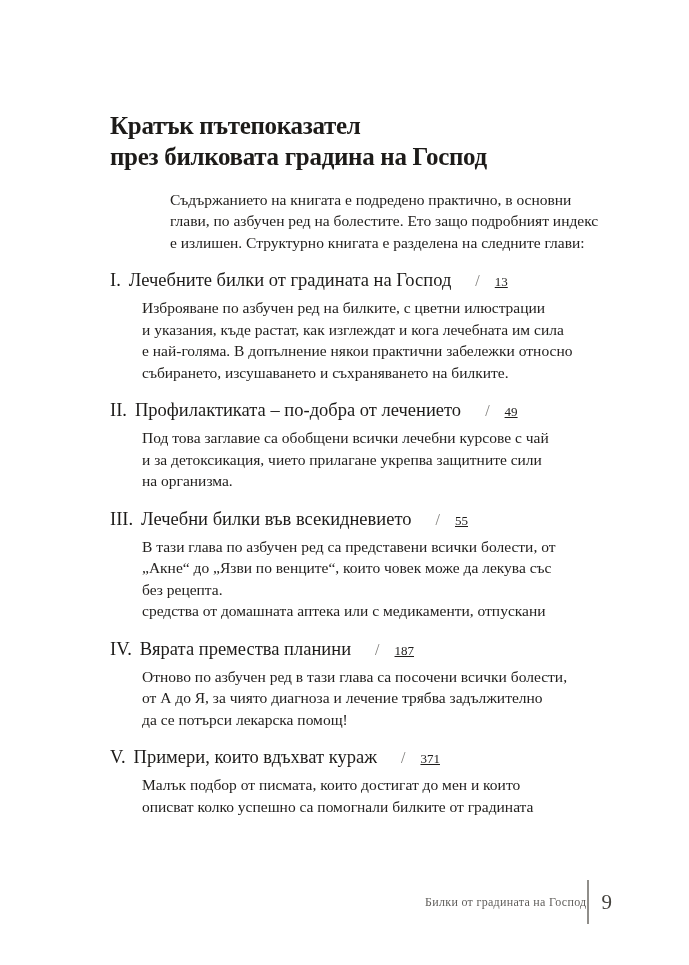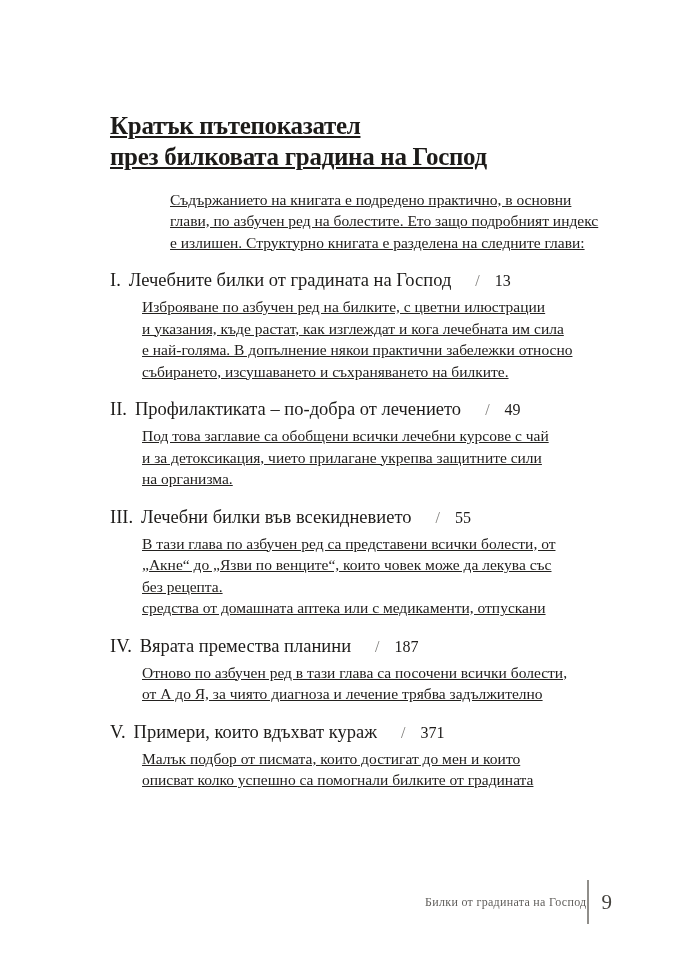--- a/index.html
+++ b/index.html
@@ -23,37 +23,37 @@
     font-weight: 700;
     line-height: 31px;
     letter-spacing: -0.3px;
     color: #1d1b19;
   }
   .intro {
     margin: 15px 0 0 60px;
     font-size: 15.5px;
     line-height: 21.5px;
   }
-  .line { white-space: nowrap; text-decoration: underline; }
+  .line { white-space: nowrap; }
   .sec { margin-top: 15px; }
   .sec-head {
     display: flex;
     align-items: baseline;
     font-size: 18.5px;
     line-height: 25px;
     color: #1d1b19;
   }
   .numeral { flex: none; margin-right: 8px; }
   .sec-title { white-space: nowrap; }
   .sep {
     color: #7e7c79;
     margin: 0 15px 0 24px;
     font-size: 16px;
   }
-  .pagenum { font-size: 16px; }
+  .pagenum { font-size: 13px; text-decoration: underline; }
   .sec-desc {
     margin: 3px 0 0 32px;
     font-size: 15.5px;
     line-height: 21.5px;
   }
   .footer {
     position: absolute;
     top: 880px;
     left: 110px;
     width: 502px;
@@ -142,20 +142,21 @@
     <section class="sec">
       <div class="sec-head">
         <span class="numeral">IV.</span>
         <span class="sec-title">Вярата премества планини</span>
         <span class="sep">/</span>
         <span class="pagenum">187</span>
       </div>
       <div class="sec-desc">
         <div class="line">Отново по азбучен ред в тази глава са посочени всички болести,</div>
         <div class="line">от А до Я, за чиято диагноза и лечение трябва задължително</div>
+        <div class="line">да се потърси лекарска помощ!</div>
       </div>
     </section>
 
     <section class="sec">
       <div class="sec-head">
         <span class="numeral">V.</span>
         <span class="sec-title">Примери, които вдъхват кураж</span>
         <span class="sep">/</span>
         <span class="pagenum">371</span>
       </div>

